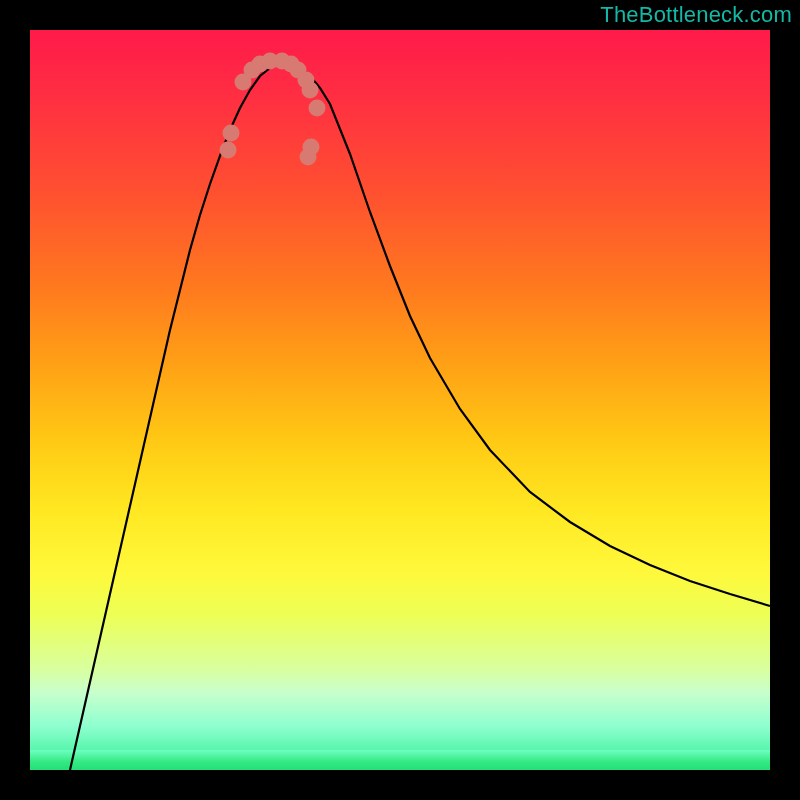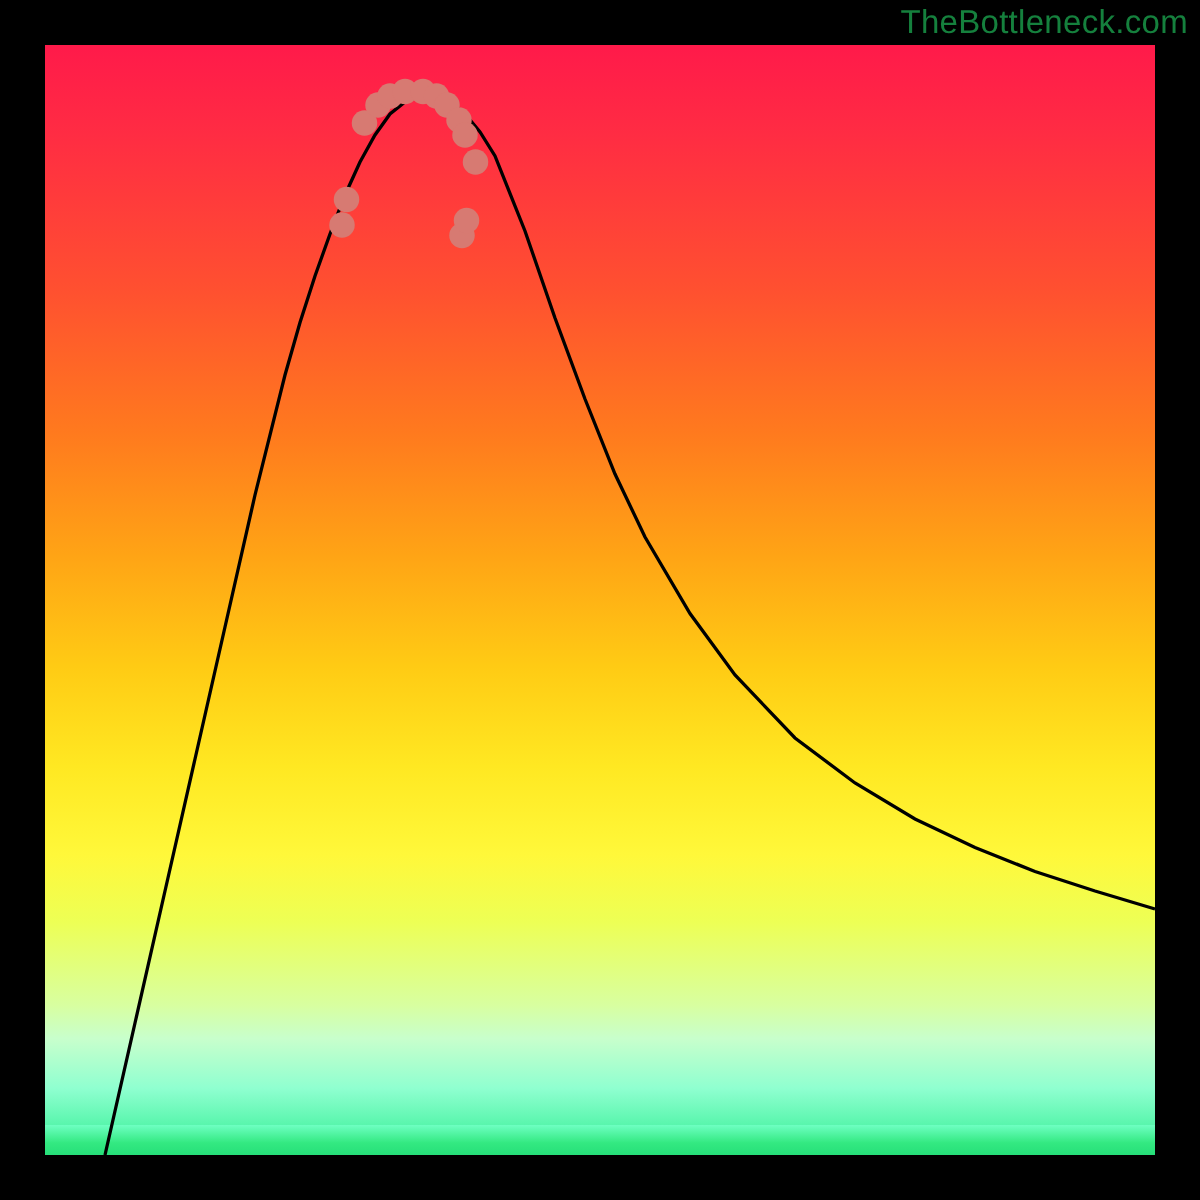--- a/index.html
+++ b/index.html
@@ -48,21 +48,21 @@
     top: 750px;
     background: linear-gradient(to bottom,
       #6effc2 0%,
       #33e981 60%,
       #26df79 100%);
   }
   .watermark {
     position: absolute;
     top: 2px;
     right: 8px;
-    color: #15803d;
+    color: #14b8a6;
     font-size: 22px;
     font-weight: 500;
     letter-spacing: 0.2px;
   }
   svg.curve {
     position: absolute;
     top: 30px;
     left: 30px;
     width: 740px;
     height: 740px;

